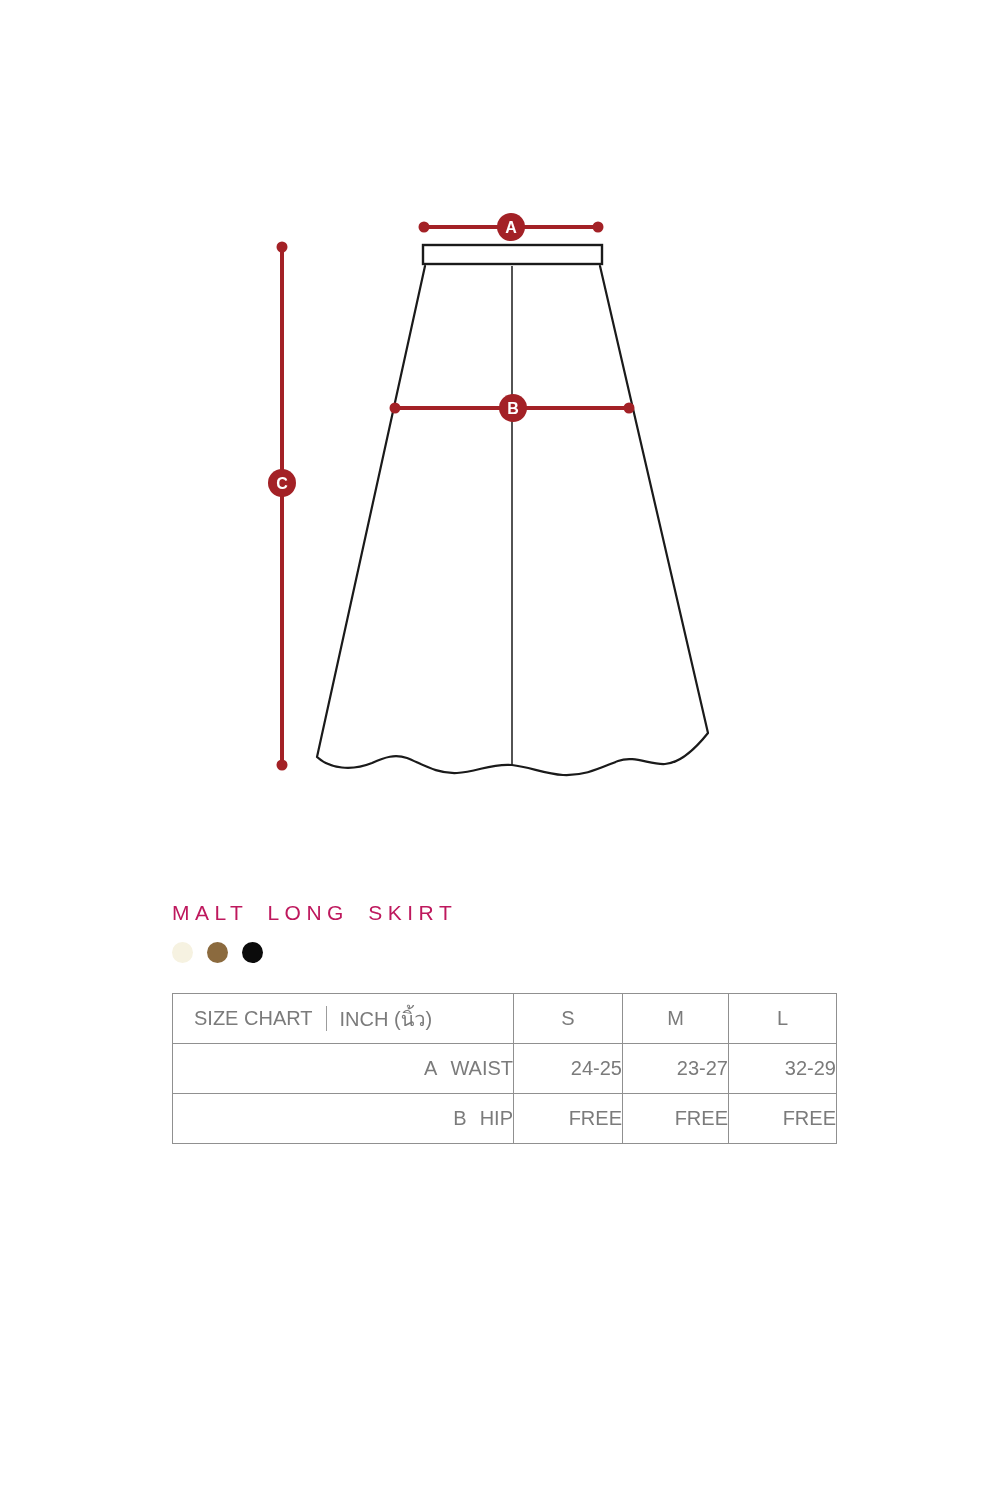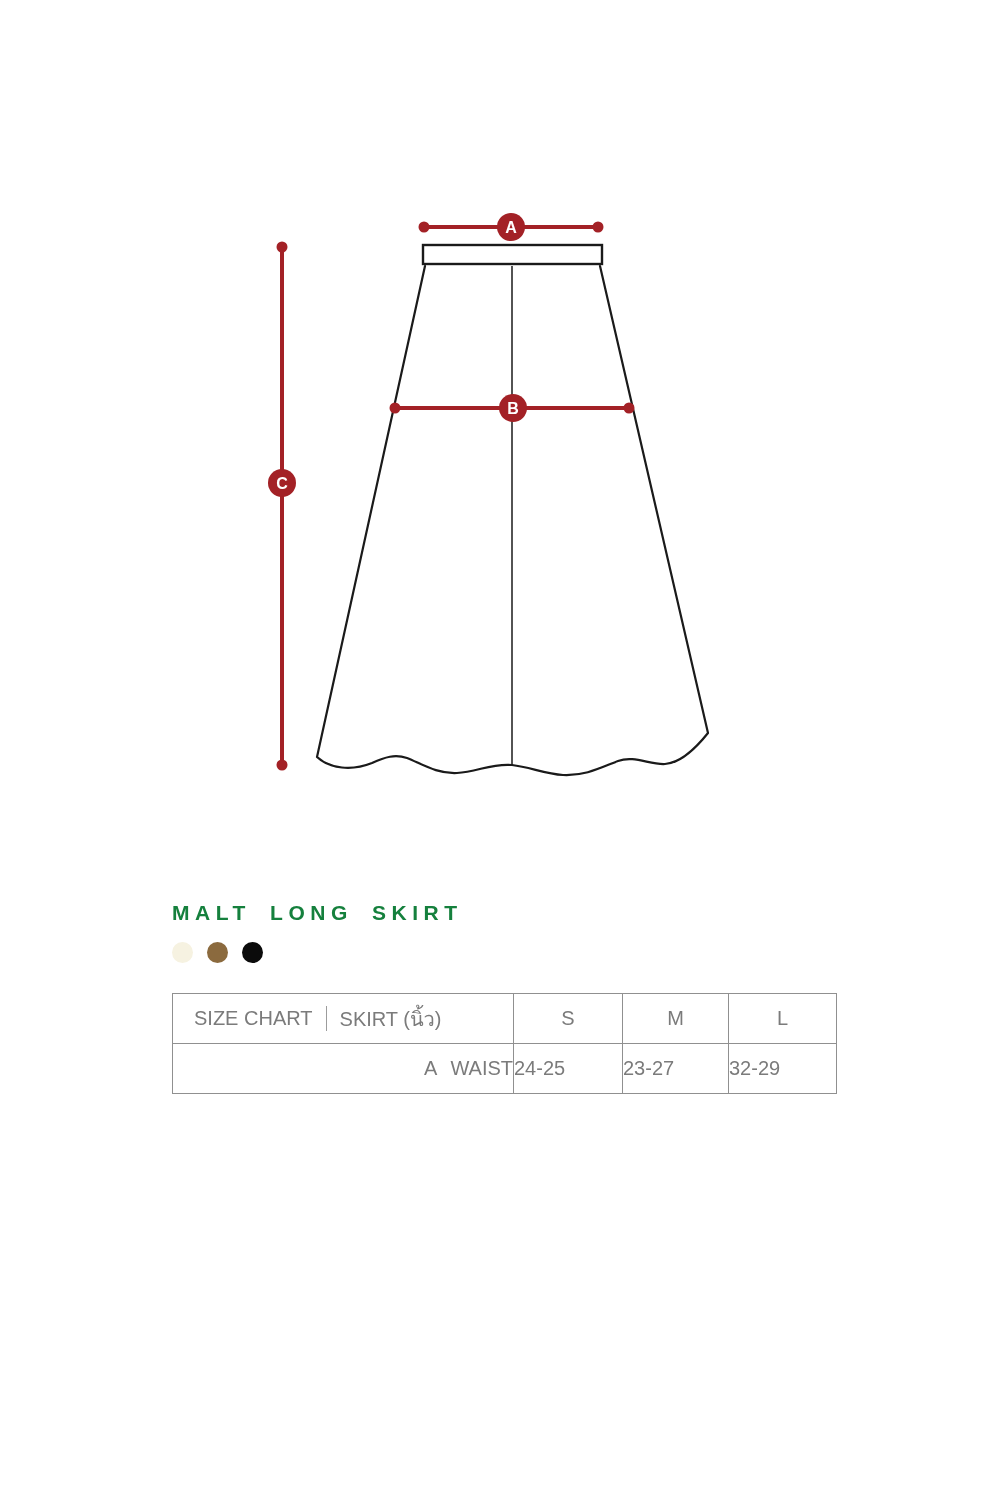--- a/index.html
+++ b/index.html
@@ -25,24 +25,24 @@
     font-weight: bold;
     fill: #ffffff;
     text-anchor: middle;
   }
 
   
   .product-title {
     position: absolute;
     left: 172px; top: 901px;
     font-size: 21px;
-    font-weight: 700;
+    font-weight: 400;
     letter-spacing: 5.5px;
     word-spacing: 8px;
-    color: #15803d;
+    color: #be185d;
     white-space: nowrap;
   }
   .swatch-row {
     position: absolute;
     left: 172px; top: 942px;
     display: flex;
     gap: 14px;
   }
   .swatch {
     width: 21px; height: 21px;
@@ -87,21 +87,21 @@
   .size-table th { text-align: center; }
   .size-table td.label-cell {
     text-align: right;
     padding-left: 21px;
   }
   .row-key {
     display: inline-block;
     min-width: 17px;
     margin-right: 13px;
   }
-  .value-cell { text-align: left; }
+  .value-cell { text-align: right; }
 </style>
 </head>
 <body>
 
 <div class="page">
 
   <svg class="diagram-svg" viewBox="0 0 1000 830">
 
     <g>
       <path d="M 425 266 L 317 757
@@ -157,34 +157,42 @@
         <col class="col-s">
         <col class="col-m">
         <col class="col-l">
     </colgroup>
     <tbody>
       <tr>
         <th>
           <div class="head-cell-content">
             <span>SIZE CHART</span>
             <span class="head-divider"></span>
-            <span>SKIRT (นิ้ว)</span>
+            <span>INCH (นิ้ว)</span>
           </div>
         </th>
         <th>S</th>
         <th>M</th>
         <th>L</th>
       </tr>
 
       <tr>
         <td class="label-cell">
           <span class="row-key">A</span><span>WAIST</span>
         </td>
         <td class="value-cell">24-25</td>
         <td class="value-cell">23-27</td>
         <td class="value-cell">32-29</td>
       </tr>
 
+      <tr>
+        <td class="label-cell">
+          <span class="row-key">B</span><span>HIP</span>
+        </td>
+        <td class="value-cell">FREE</td>
+        <td class="value-cell">FREE</td>
+        <td class="value-cell">FREE</td>
+      </tr>
 
     </tbody>
   </table>
 
 </div>
 
 </body></html>

